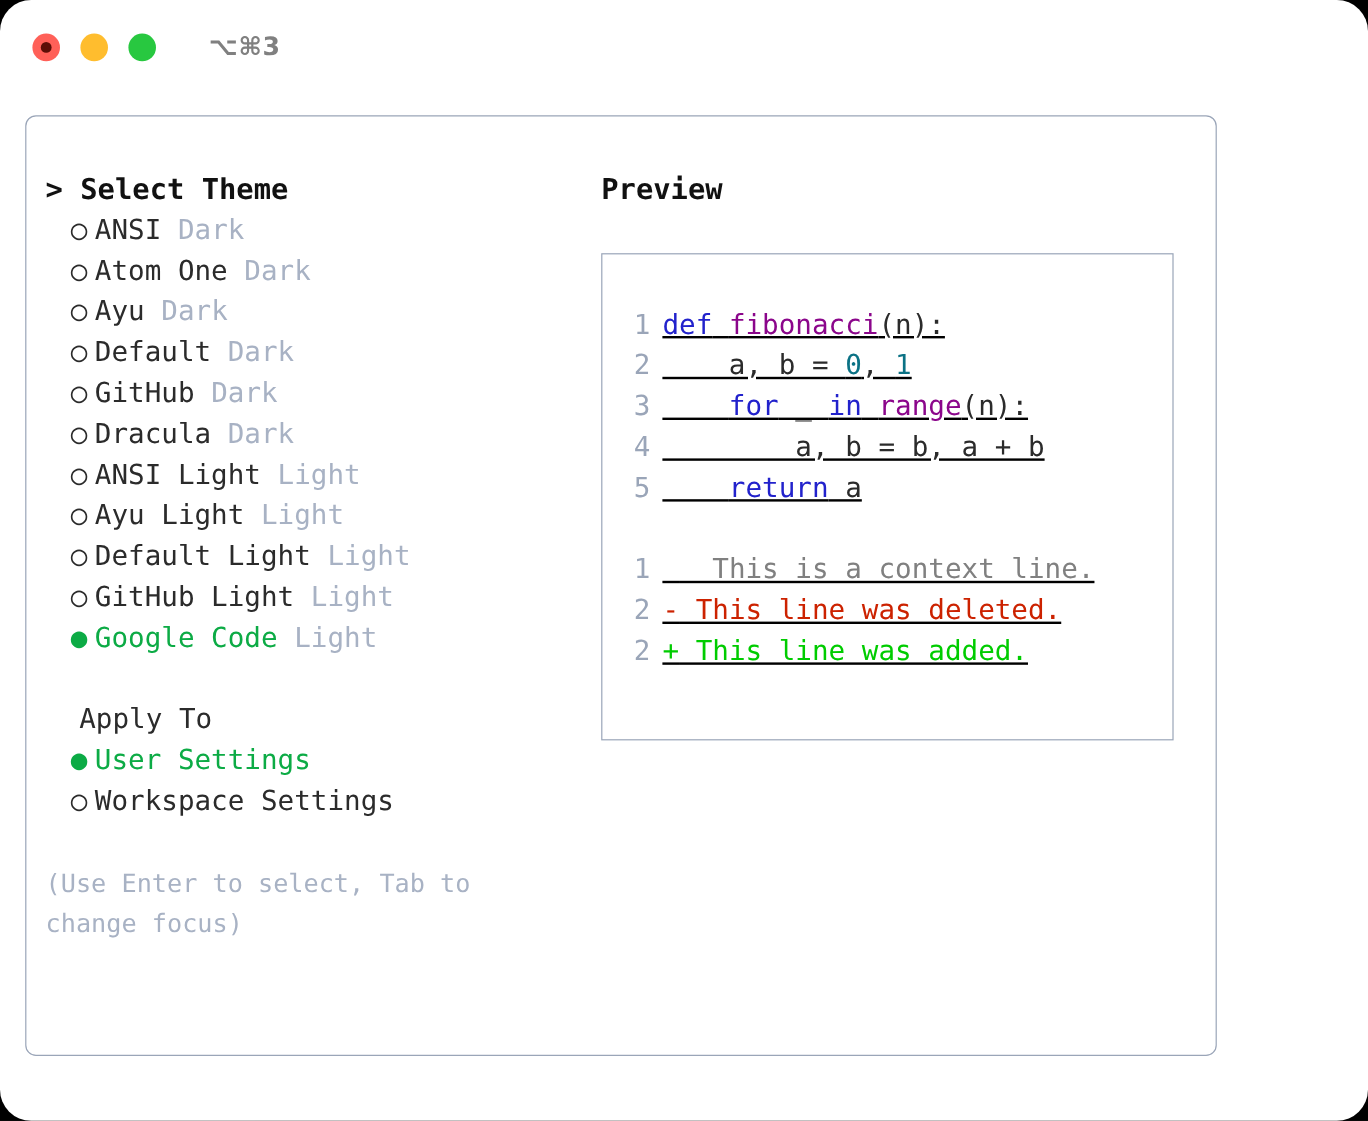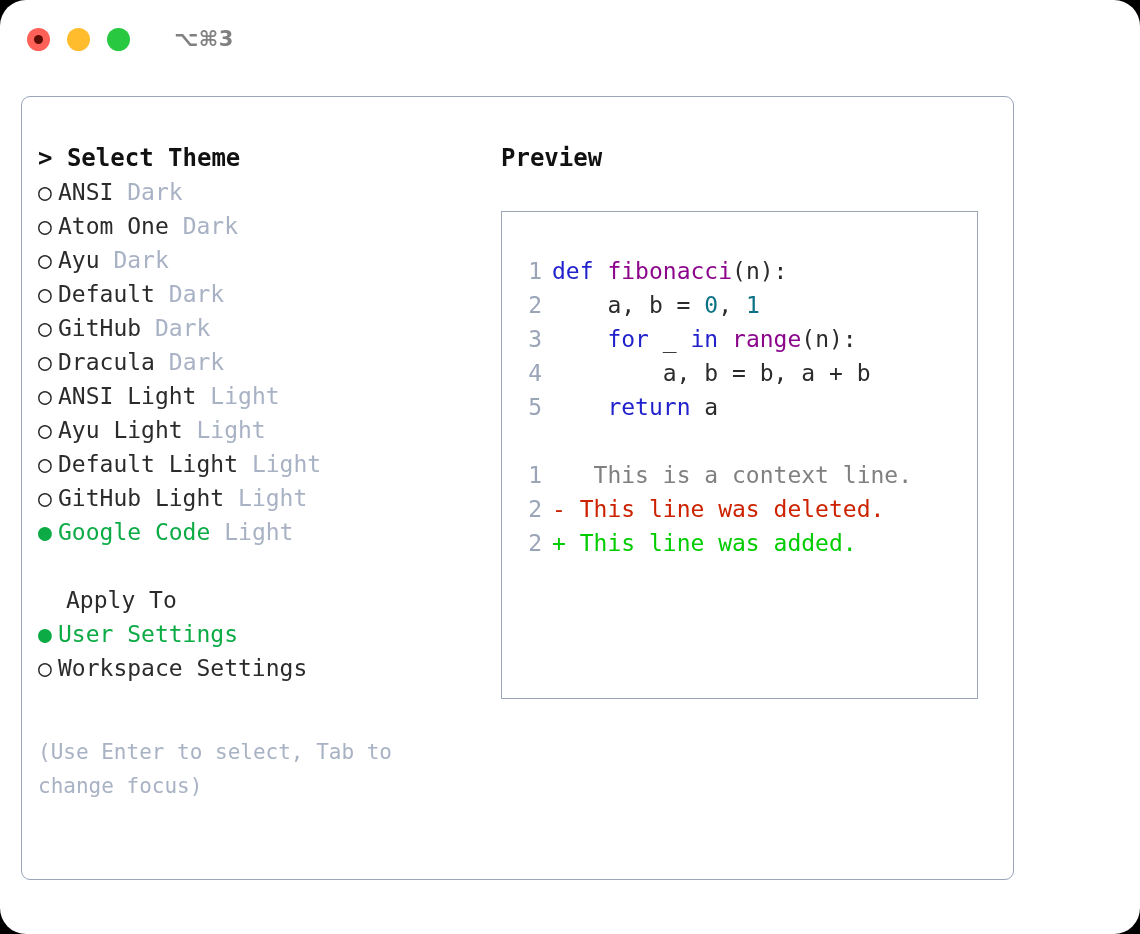--- a/index.html
+++ b/index.html
@@ -86,20 +86,21 @@
     line-height: 34px;
     white-space: pre;
   }
   .theme-row {
     font-family: "DejaVu Sans Mono", monospace;
     font-size: 23px;
     line-height: 34px;
     color: #2b2b2b;
     white-space: pre;
     display: block;
+    margin-left: 21px;
   }
   .bullet {
     display: inline-block;
     width: 20px;
     color: #2b2b2b;
   }
   .bullet-sel {
     color: #0cab45;
   }
   .theme-name { color: #2b2b2b; }
@@ -115,37 +116,38 @@
     color: #2b2b2b;
     white-space: pre;
     padding-left: 28px;
   }
   .hint {
     font-family: "DejaVu Sans Mono", monospace;
     font-size: 21px;
     line-height: 34px;
     color: #a8b2c4;
     width: 400px;
-    margin-top: 50px;
+    margin-top: 34px;
   }
   
   .preview-title {
     font-family: "DejaVu Sans Mono", monospace;
     font-size: 24px;
     font-weight: 700;
     color: #111111;
     line-height: 34px;
     margin-bottom: 36px;
   }
   .preview-box {
     width: 477px;
-    height: 488px;
+    height: 406px;
     border: 1.6px solid #9aa5b8;
     background: #ffffff;
     padding: 42px 0 0 18px;
+    text-decoration: underline;
   }
   .code-line {
     font-family: "DejaVu Sans Mono", monospace;
     font-size: 23px;
     line-height: 34px;
     white-space: pre;
     display: block;
   }
   .ln {
     display: inline-block;

